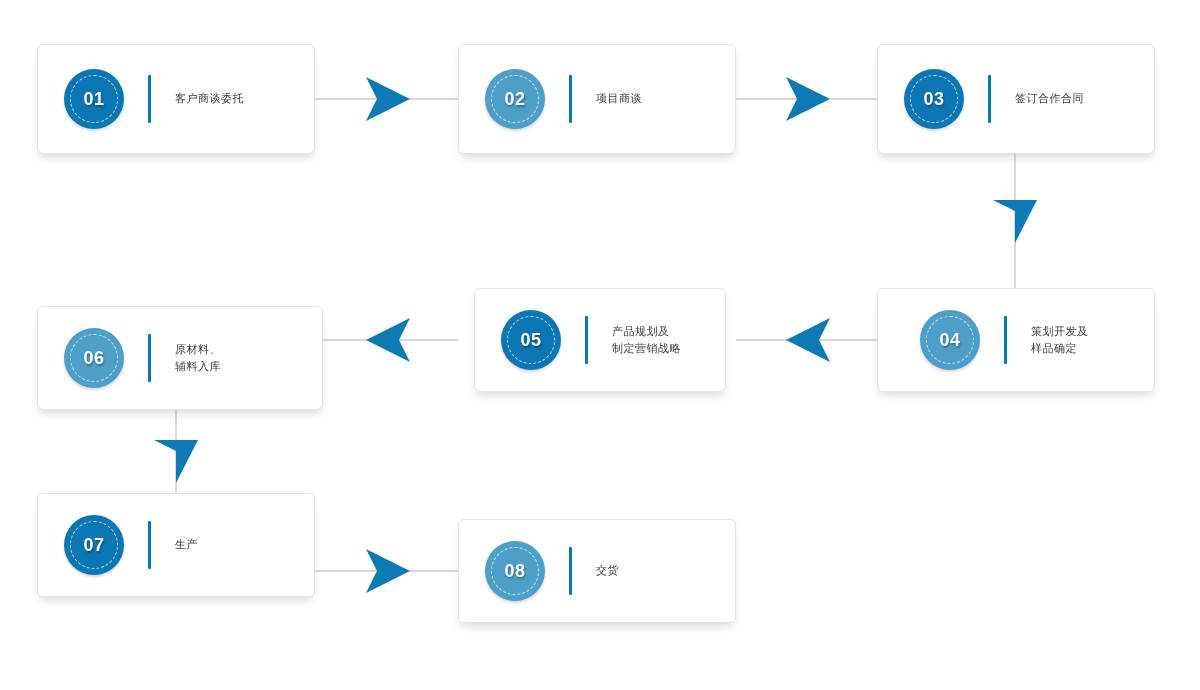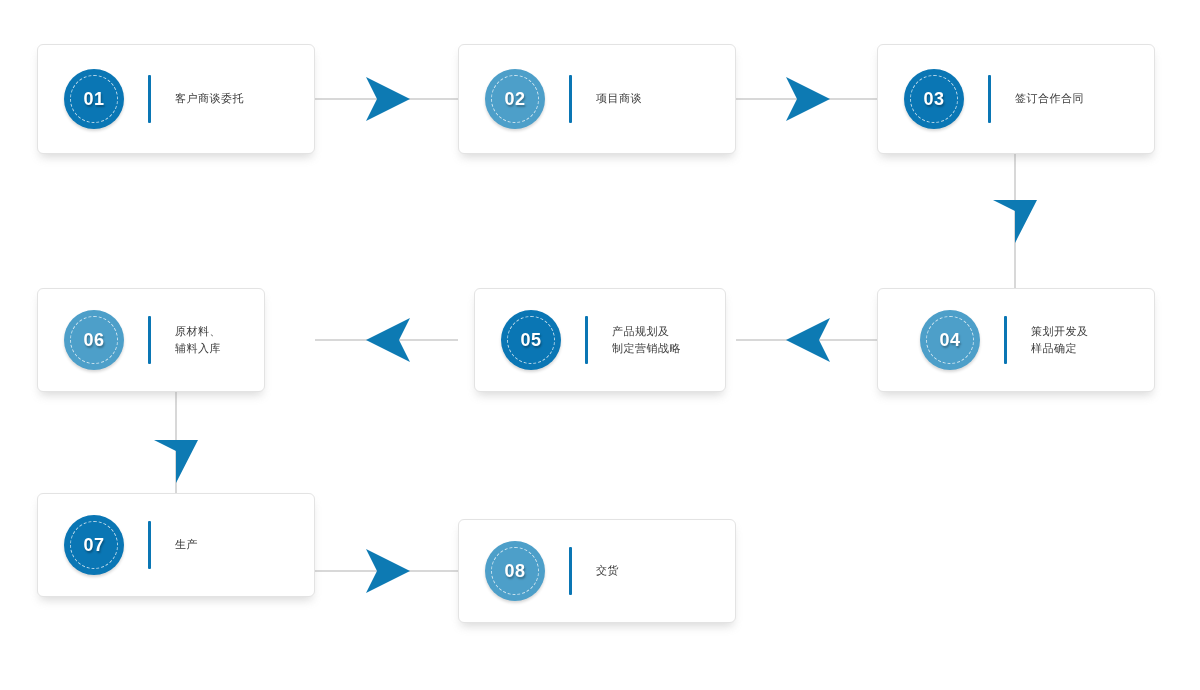--- a/index.html
+++ b/index.html
@@ -202,21 +202,21 @@
       <div class="badge dark">
         <span class="ring"></span>
         <span class="num">05</span>
       </div>
       <div class="sep"></div>
       <div class="label">产品规划及
 制定营销战略</div>
     </div>
   </div>
 
-  <div class="node" style="left:37px; top:288px; width:228px; height:104px;justify-content:center;">
+  <div class="node" style="left:37px; top:306px; width:286px; height:104px;justify-content:center;">
     <div class="node-inner">
       <div class="badge light">
         <span class="ring"></span>
         <span class="num">06</span>
       </div>
       <div class="sep"></div>
       <div class="label">原材料、
 辅料入库</div>
     </div>
   </div>

